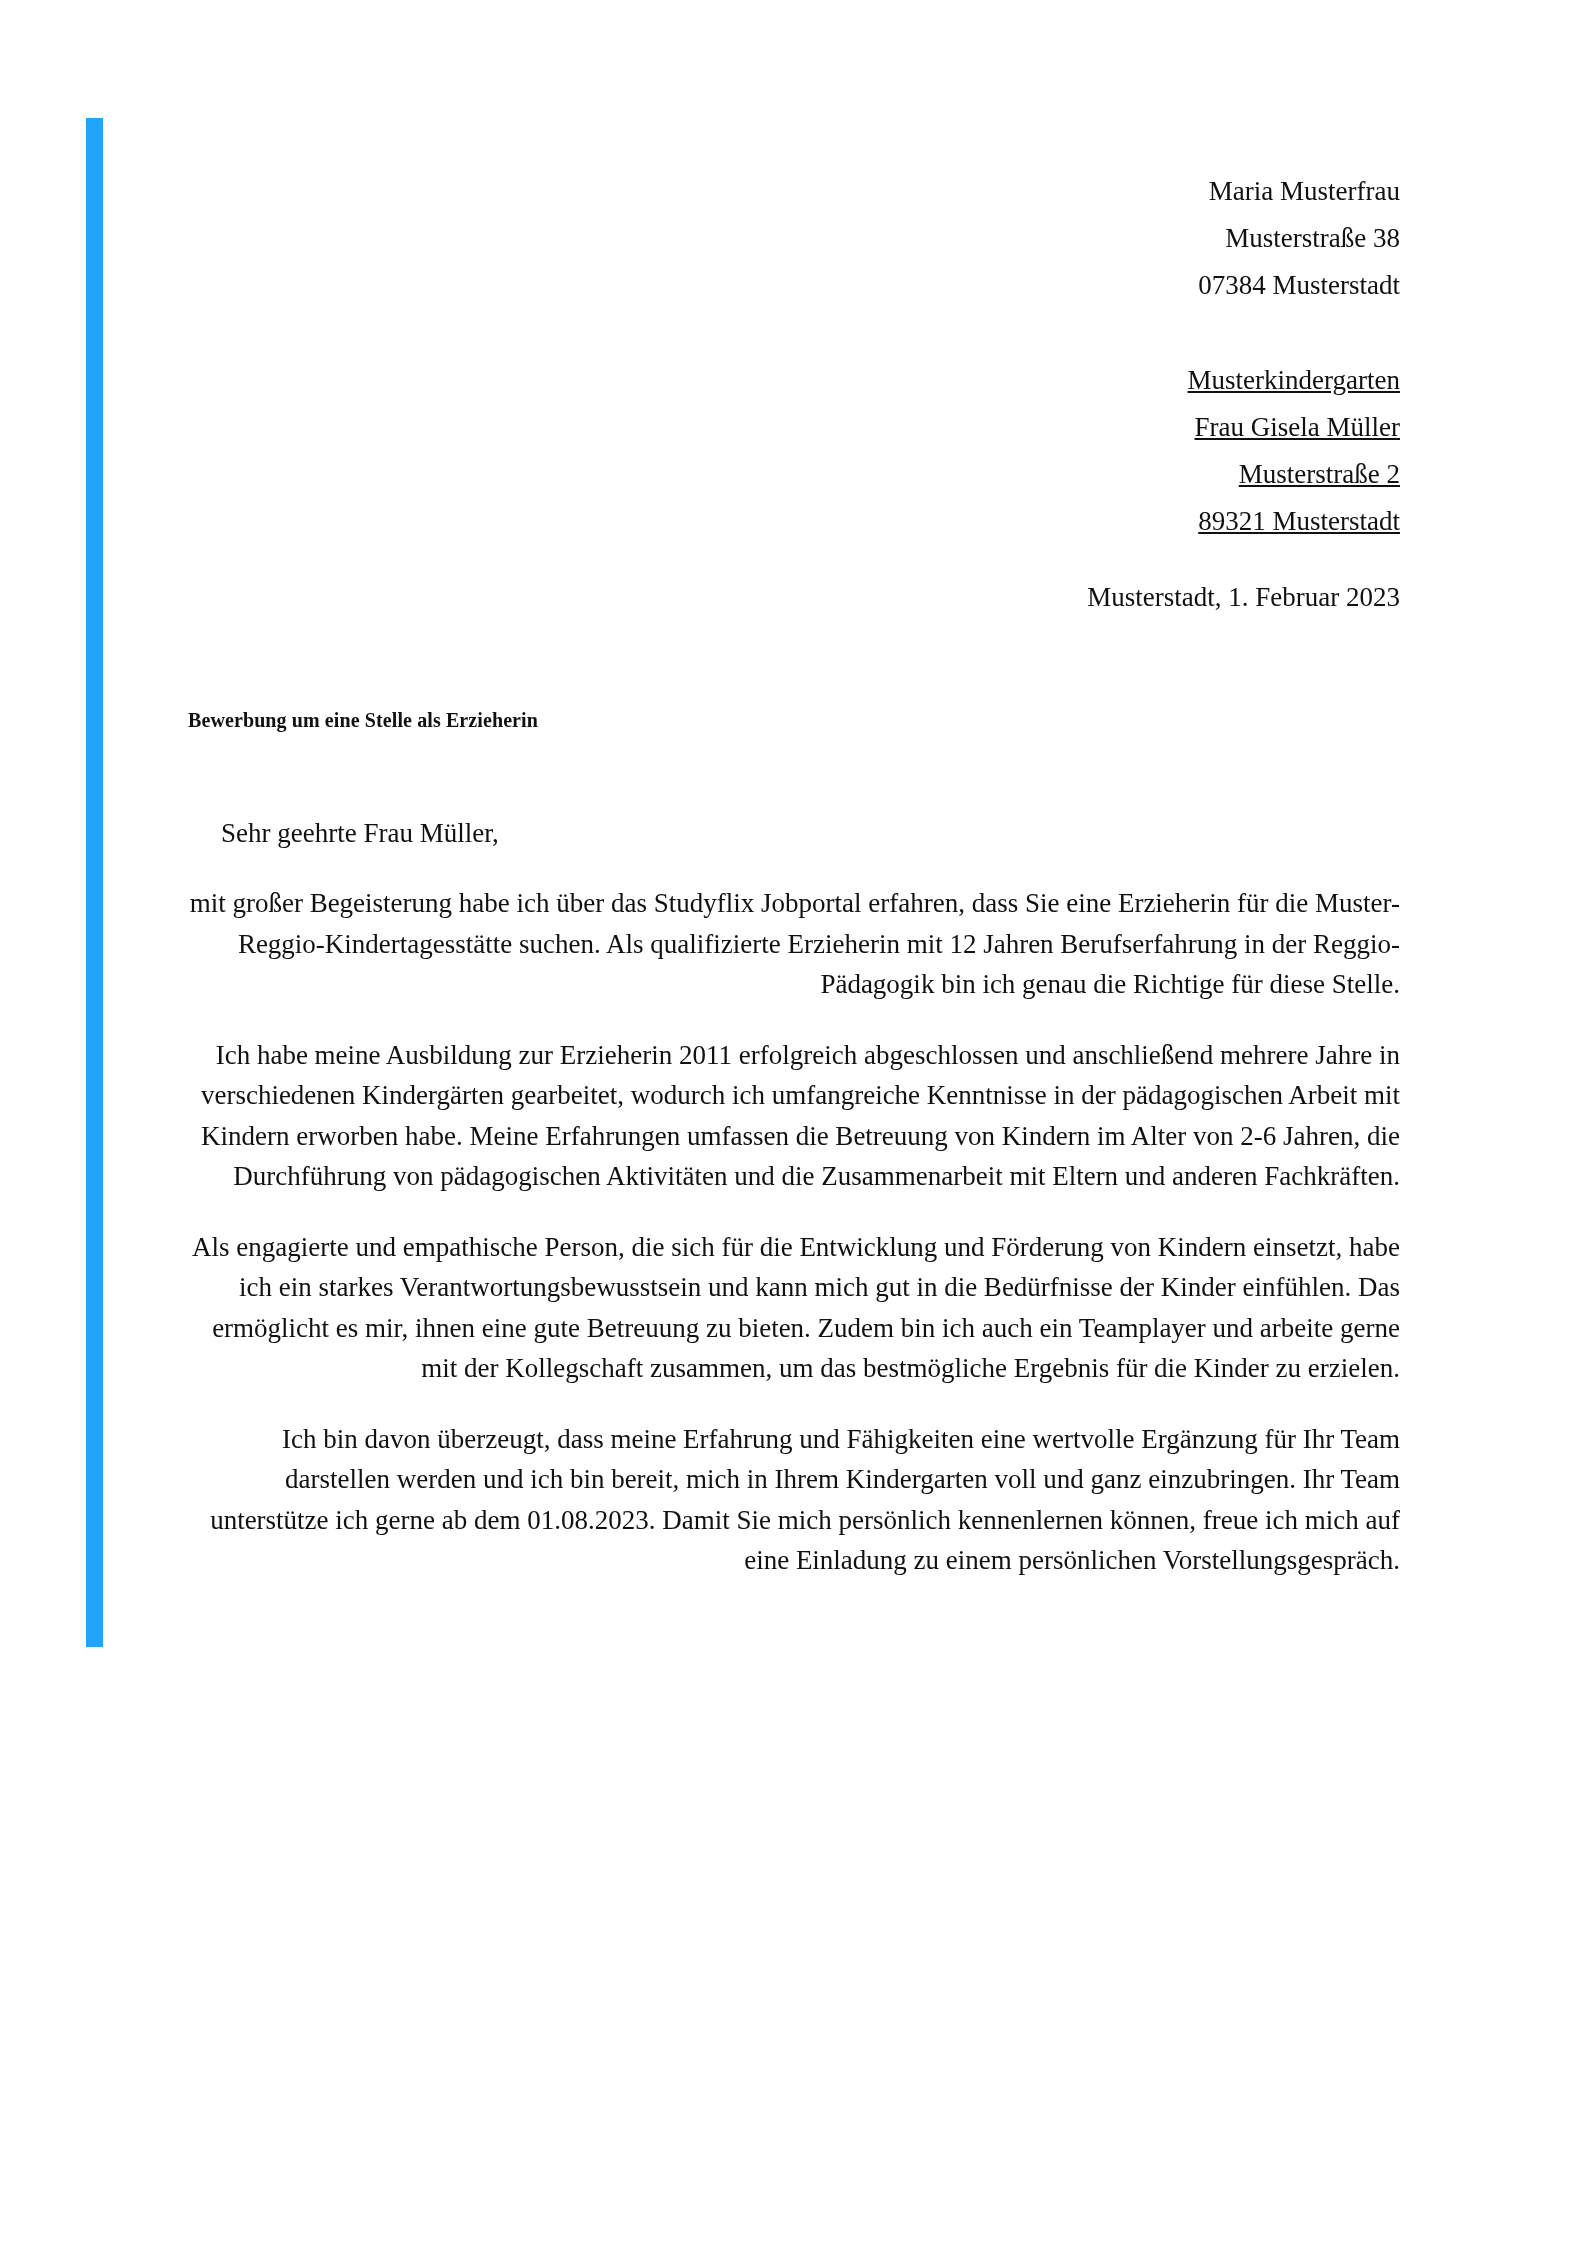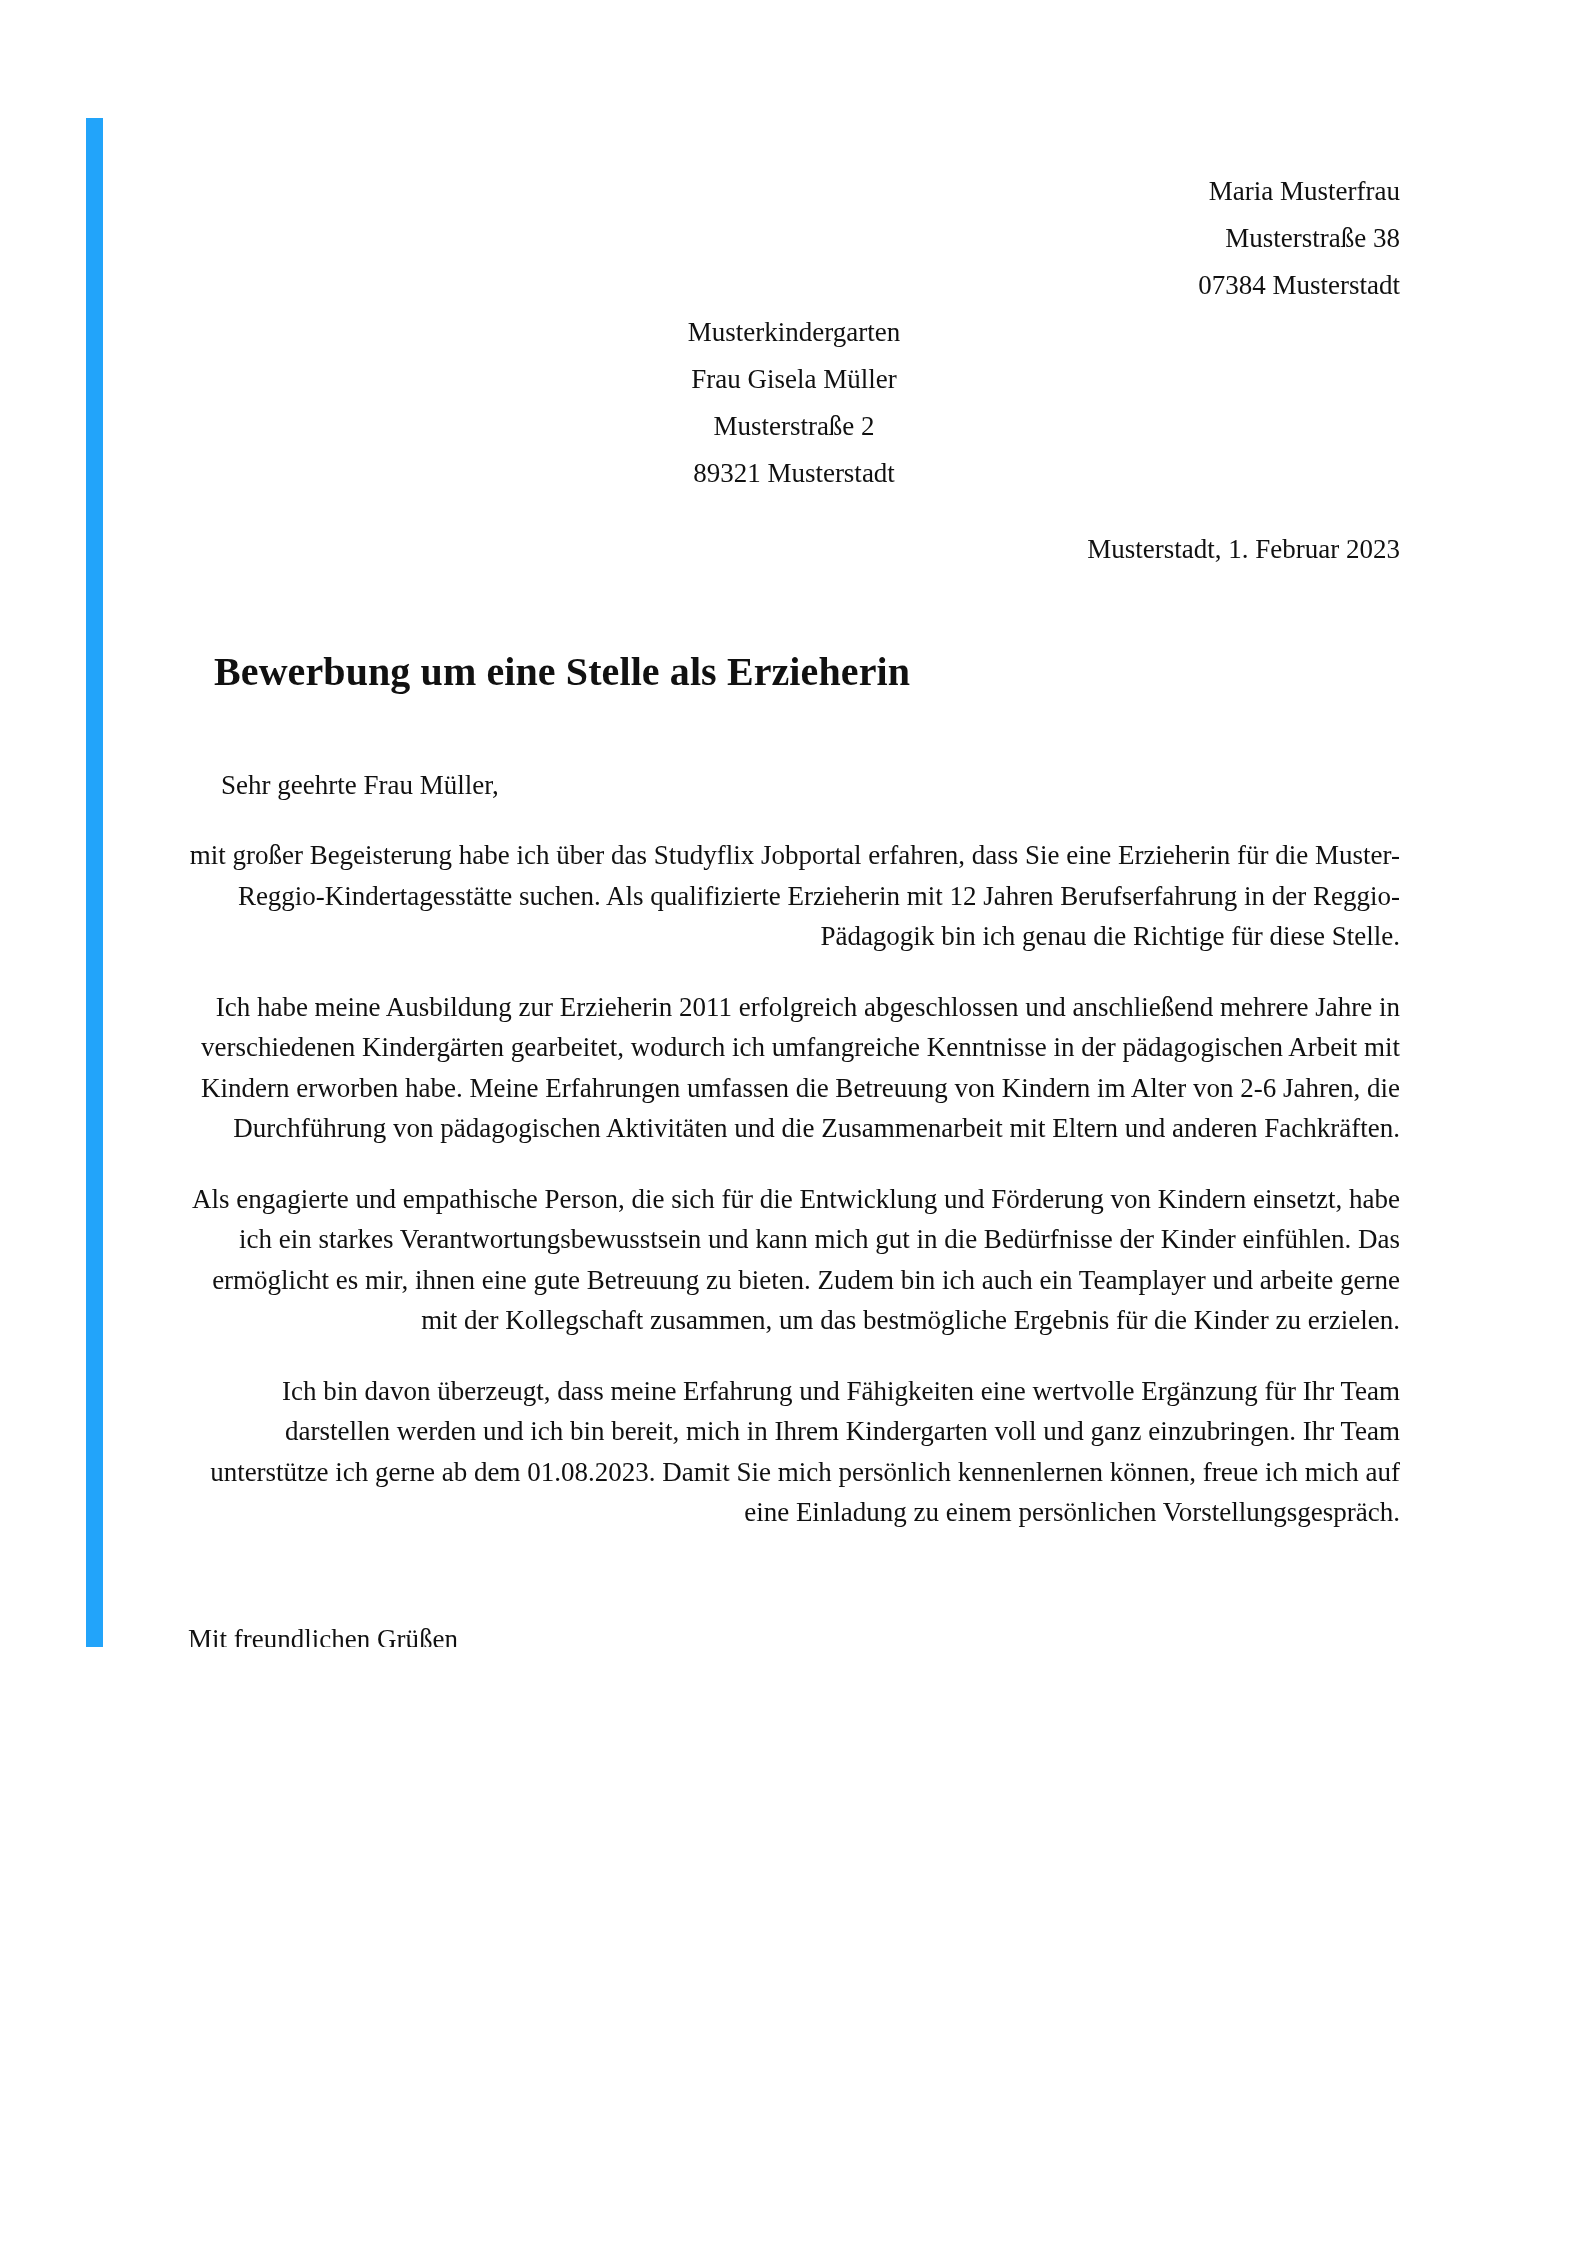--- a/index.html
+++ b/index.html
@@ -45,43 +45,44 @@
     padding-top: 168px;
     font-size: 27px;
     line-height: 47px;
   }
   .sender-block .line {
     white-space: nowrap;
   }
 
   
   .recipient-block {
-    text-align: center;
+    text-align: right;
+    margin-top: 48px;
     font-size: 27px;
     line-height: 47px;
+    text-decoration: underline;
   }
 
   
   .date-line {
     text-align: right;
     margin-top: 32px;
     font-size: 27px;
     line-height: 40px;
   }
 
   
   .subject-block {
     margin-top: 82px;
   }
   .subject-title {
-    font-size: 40px;
+    font-size: 20px;
     font-weight: bold;
     line-height: 42px;
     letter-spacing: 0.1px;
-    margin-left: 26px;
   }
   .subject-sub {
     font-size: 27px;
     line-height: 42px;
     margin-top: 2px;
   }
 
   
   .salutation {
     margin-top: 72px;

